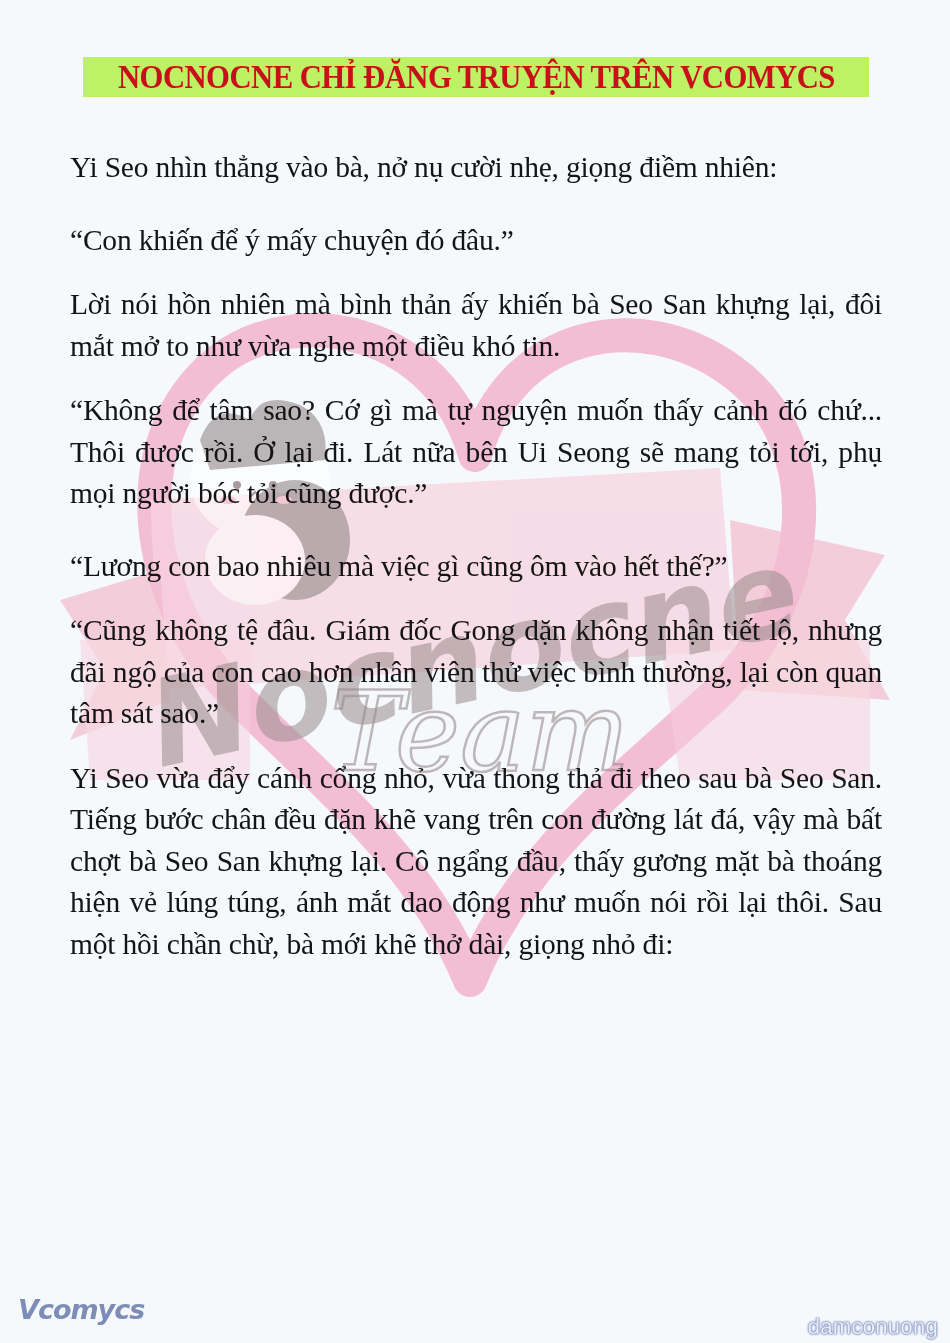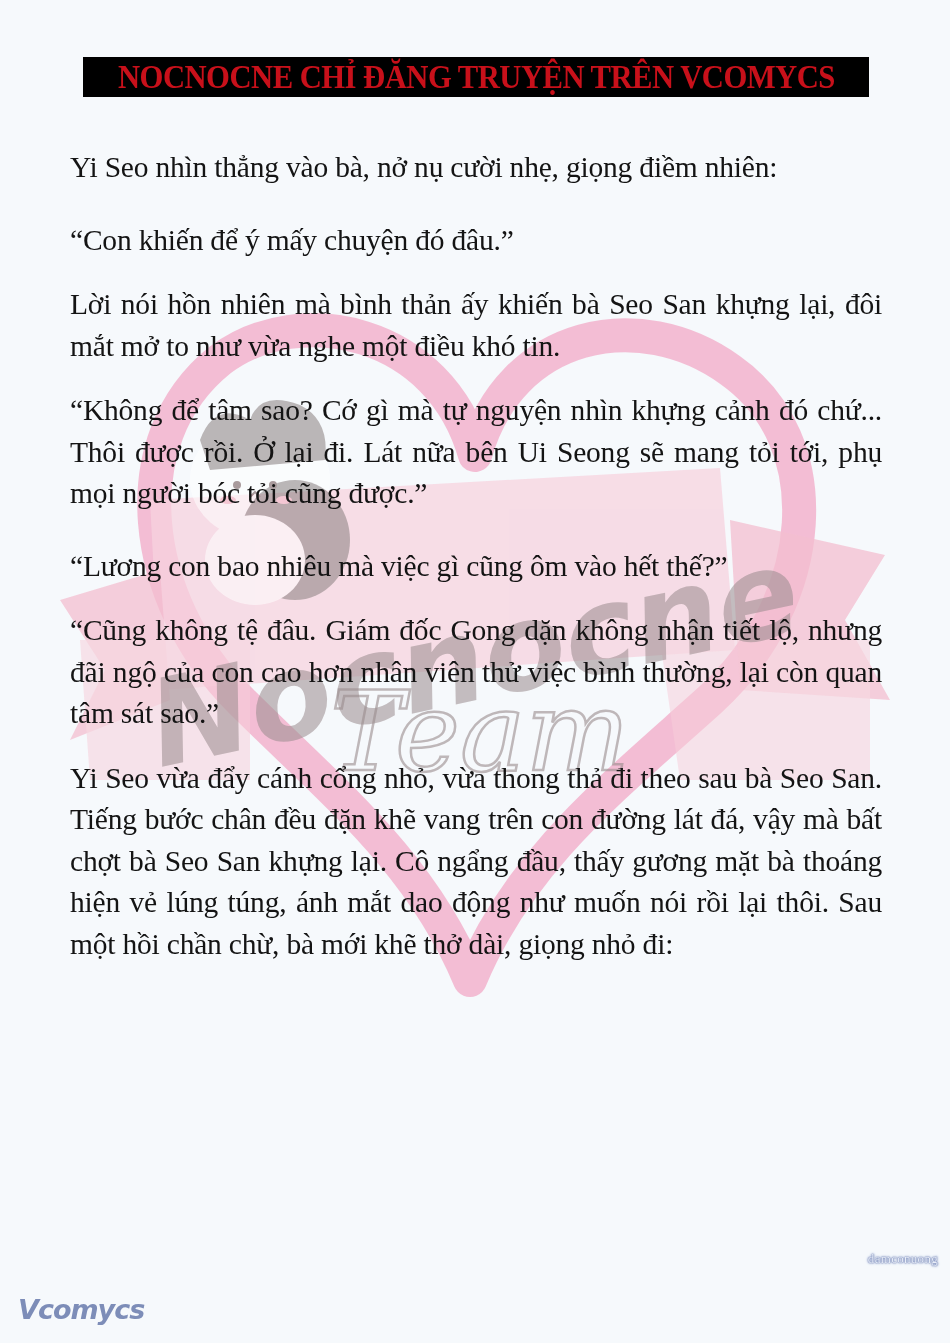--- a/index.html
+++ b/index.html
@@ -28,21 +28,21 @@
     height: 1343px;
     pointer-events: none;
     z-index: 0;
   }
   .title-banner {
     position: absolute;
     left: 83px;
     top: 57px;
     width: 786px;
     height: 40px;
-    background: #000000;
+    background: #bef264;
     display: flex;
     align-items: center;
     justify-content: center;
     z-index: 2;
   }
   .title-text {
     color: #c8101a;
     font-family: "Liberation Serif", "DejaVu Serif", serif;
     font-weight: bold;
     font-size: 33px;
@@ -75,25 +75,25 @@
     color: #7d8db8;
     font-family: "DejaVu Sans", sans-serif;
     font-style: italic;
     font-weight: bold;
     font-size: 27px;
     letter-spacing: -1px;
   }
   .credit {
     position: absolute;
     right: 12px;
-    top: 1251px;
+    top: 1314px;
     z-index: 2;
     color: #e9eef8;
-    font-family: Liberation Serif, serif;
-    font-size: 13px;
+    font-family: Liberation Sans, sans-serif;
+    font-size: 22px;
     text-shadow: 0 0 3px #6f82b8, 0 0 2px #6f82b8, 0 0 1px #4e6299;
     letter-spacing: 0.3px;
   }
 </style>
 </head>
 <body>
 
 <div class="page">
 
   <svg class="watermark" viewBox="0 0 950 1343" xmlns="http://www.w3.org/2000/svg">
@@ -134,21 +134,21 @@
   </svg>
 
   <div class="title-banner">
     <span class="title-text">NOCNOCNE CHỈ ĐĂNG TRUYỆN TRÊN VCOMYCS</span>
   </div>
 
   <div class="content">
     <p class="para short">Yi Seo nhìn thẳng vào bà, nở nụ cười nhẹ, giọng điềm nhiên:</p>
     <p class="para short">“Con khiến để ý mấy chuyện đó đâu.”</p>
     <p class="para">Lời nói hồn nhiên mà bình thản ấy khiến bà Seo San khựng lại, đôi mắt mở to như vừa nghe một điều khó tin.</p>
-    <p class="para">“Không để tâm sao? Cớ gì mà tự nguyện nhìn khựng cảnh đó chứ... Thôi được rồi. Ở lại đi. Lát nữa bên Ui Seong sẽ mang tỏi tới, phụ mọi người bóc tỏi cũng được.”</p>
+    <p class="para">“Không để tâm sao? Cớ gì mà tự nguyện muốn thấy cảnh đó chứ... Thôi được rồi. Ở lại đi. Lát nữa bên Ui Seong sẽ mang tỏi tới, phụ mọi người bóc tỏi cũng được.”</p>
     <p class="para short">“Lương con bao nhiêu mà việc gì cũng ôm vào hết thế?”</p>
     <p class="para">“Cũng không tệ đâu. Giám đốc Gong dặn không nhận tiết lộ, nhưng đãi ngộ của con cao hơn nhân viên thử việc bình thường, lại còn quan tâm sát sao.”</p>
     <p class="para">Yi Seo vừa đẩy cánh cổng nhỏ, vừa thong thả đi theo sau bà Seo San. Tiếng bước chân đều đặn khẽ vang trên con đường lát đá, vậy mà bất chợt bà Seo San khựng lại. Cô ngẩng đầu, thấy gương mặt bà thoáng hiện vẻ lúng túng, ánh mắt dao động như muốn nói rồi lại thôi. Sau một hồi chần chừ, bà mới khẽ thở dài, giọng nhỏ đi:</p>
   </div>
 
   <div class="logo-vcomycs">Vcomycs</div>
   <div class="credit">damconuong</div>
 </div>
 
 </body></html>

